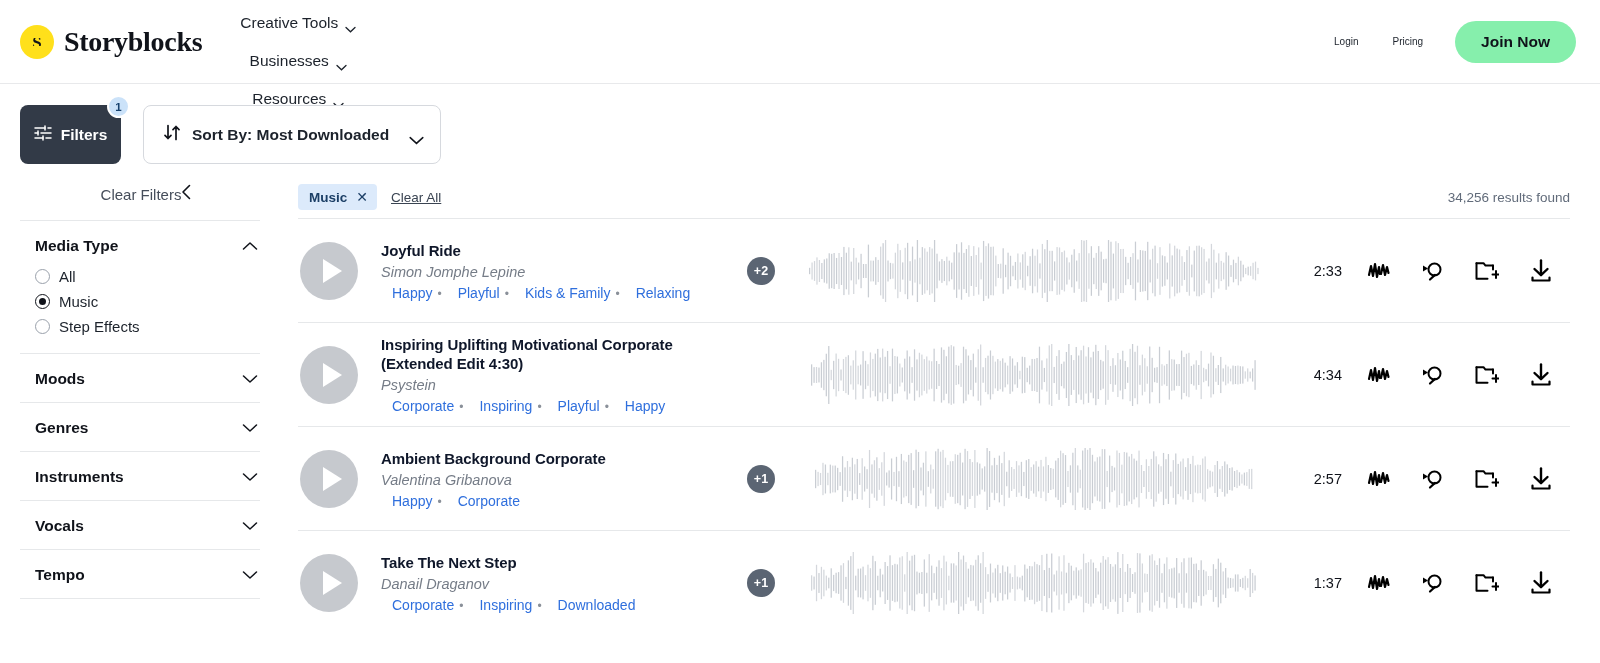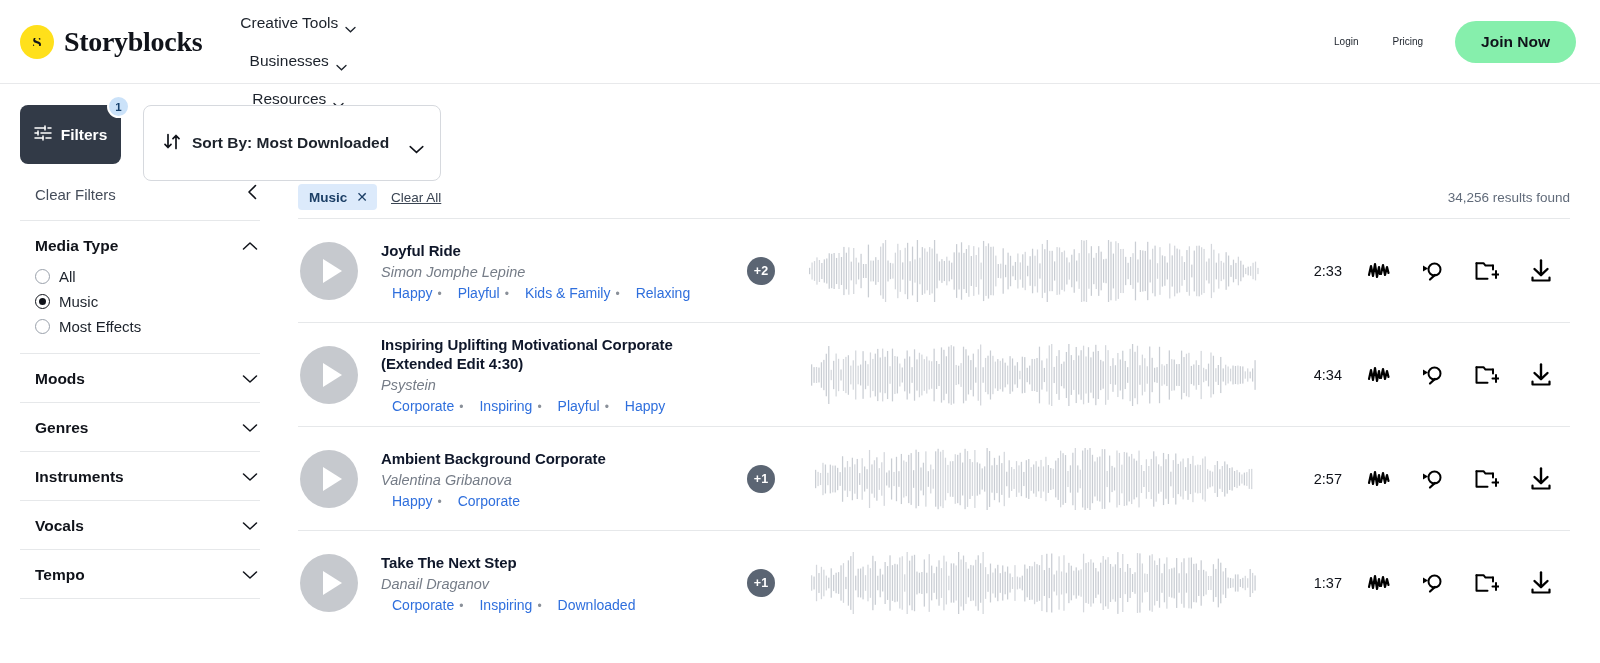--- a/index.html
+++ b/index.html
@@ -73,34 +73,34 @@
   .filters-badge {
     position: absolute; top: -10px; right: -9px;
     width: 23px; height: 23px; border-radius: 50%;
     background: #cbe2f9; color: #16416e;
     font-size: 11.5px; font-weight: 700;
     display: flex; align-items: center; justify-content: center;
     border: 2px solid #fff;
   }
   .sort-btn {
     background: #fff; border: 1px solid #d6d9de; border-radius: 8px;
-    height: 76px; min-width: 279px;
+    height: 59px; min-width: 279px;
     display: flex; align-items: center; gap: 12px;
     padding: 0 20px 0 20px; cursor: pointer;
   }
   .sort-label { font-size: 15.5px; font-weight: 700; color: #1c222b; }
   .sort-chev { margin-left: 8px; }
 
   
   .body { display: flex; padding-left: 20px; }
 
   
   .sidebar { width: 240px; flex: 0 0 240px; padding-top: 4px; }
   .clear-row {
-    display: flex; align-items: center; justify-content: space-between;
+    display: flex; align-items: center; justify-content: center;
     padding: 10px 2px 16px 15px;
     border-bottom: 1px solid #e6e8ea;
   }
   .clear-link { font-size: 15px; color: #454d5a; cursor: pointer; }
   .sidebar-section {
     border-bottom: 1px solid #e6e8ea;
     padding: 16px 2px 14px 15px;
   }
   .section-head {
     display: flex; align-items: center; justify-content: space-between;
@@ -310,21 +310,21 @@
         <div class="radio-row">
           <span class="radio"></span>
           <span class="radio-label">All</span>
         </div>
         <div class="radio-row">
           <span class="radio checked"></span>
           <span class="radio-label">Music</span>
         </div>
         <div class="radio-row">
           <span class="radio"></span>
-          <span class="radio-label">Most Effects</span>
+          <span class="radio-label">Step Effects</span>
         </div>
       </div>
     </div>
 
     <div class="sidebar-section">
       <div class="section-head">
         <span class="section-title">Moods</span>
         <span>
           <svg width="16" height="10" viewBox="0 0 16 10">
               <path d="M1.5 2L8 8l6.5-6" stroke="#10131a" stroke-width="1.5" fill="none" stroke-linecap="round" stroke-linejoin="round"></path>

